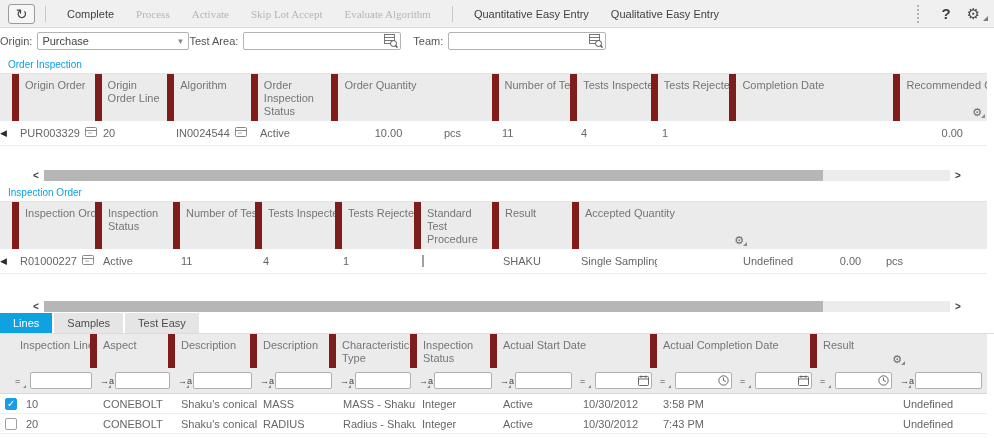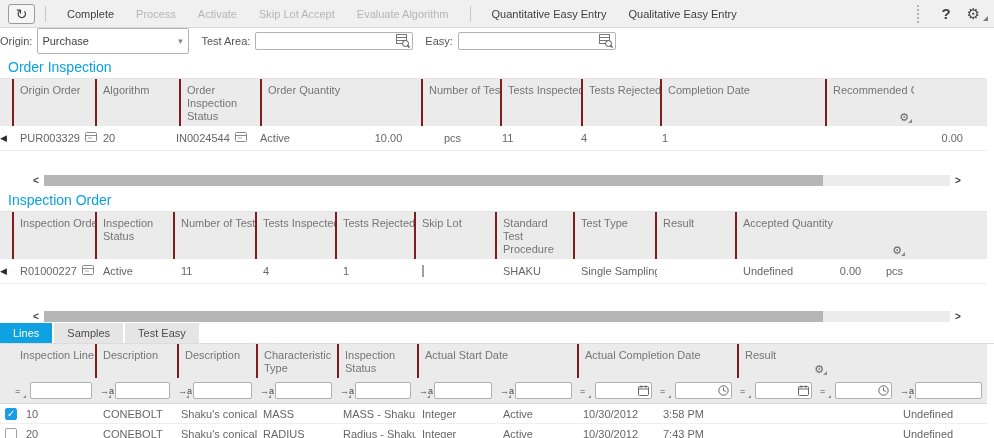--- a/index.html
+++ b/index.html
@@ -9,44 +9,44 @@
     font-family:"Liberation Sans", sans-serif; font-size:11px; color:#555;
   }
   
   .toolbar { height:28px; background:#f0f0f0; border-bottom:1px solid #d9d9d9;
     display:flex; align-items:center; padding:0 8px; }
   .refresh-btn { width:27px; height:20px; border:1px solid #9b9b9b; border-radius:3px;
     background:#f6f6f6; display:flex; align-items:center; justify-content:center;
     font-size:14px; color:#444; cursor:pointer; }
   .tb-sep { width:1px; height:16px; background:#c8c8c8; margin:0 10px; }
   .tb-btn { padding:0 11px; color:#3f3f3f; cursor:pointer; white-space:nowrap; }
-  .tb-btn.disabled { color:#b5b5b5; cursor:default; }
+  .tb-btn.disabled { color:#b5b5b5; cursor:default;font-family:Liberation Serif, serif; }
   .tb-right { margin-left:auto; display:flex; align-items:center; }
   .dotted-sep { width:0; height:18px; border-left:2px dotted #b3b3b3; margin:0 12px 0 4px; }
   .help-btn { font-size:15px; font-weight:bold; color:#3c3c3c; padding:0 10px; cursor:pointer; }
   .gear-btn { font-size:15px; color:#4a4a4a; padding:0 6px; cursor:pointer; position:relative; }
   .gear-btn::after { content:""; position:absolute; right:-2px; bottom:2px;
     border-left:5px solid transparent; border-bottom:5px solid #7a7a7a; }
   
   .filterbar { height:26px; display:flex; align-items:center; padding:0 0; background:#fff; }
   .fb-label { margin-right:5px; color:#555; }
-  .combo { width:152px; height:26px; border:1px solid #b3b3b3; border-radius:2px; background:#fff;
-    display:flex; align-items:center; padding:0 4px; margin-right:12px; cursor:pointer; }
+  .combo { width:152px; height:18px; border:1px solid #b3b3b3; border-radius:2px; background:#fff;
+    display:flex; align-items:center; padding:0 4px; margin-right:0; cursor:pointer; }
   .combo .val { flex:1; color:#444; }
   .combo .arr { color:#8a8a8a; font-size:8px; }
   .inp-wrap { position:relative; width:158px; height:18px; margin-right:12px; }
   .inp-wrap input { width:100%; height:100%; border:1px solid #b3b3b3; border-radius:2px;
     padding:0 20px 0 4px; font:inherit; color:#444; }
   .inp-wrap .vh { position:absolute; right:3px; top:2px; cursor:pointer; }
   
-  .section-title { color:#0aa1e2; font-size:14px; padding:5px 8px 3px; }
+  .section-title { color:#0aa1e2; font-size:10px; padding:5px 8px 3px; }
   
   .tbl { width:987px; }
   .hdr { display:flex; background:#ebebeb; border-top:1px solid #e3e3e3; }
-  .hc { padding:5px 6px 3px; color:#757575; border-right:2px solid #7f1d1d;
+  .hc { padding:5px 6px 3px; color:#757575; border-right:7px solid #7f1d1d;
     line-height:13px; overflow:hidden; cursor:pointer; }
   .hc.nw { white-space:nowrap; }
   .hc.last { border-right:none; position:relative; }
   .hdr-gear { position:absolute; right:5px; bottom:2px; font-size:11px; color:#666; cursor:pointer; }
   .hdr-gear::after { content:""; position:absolute; right:-3px; bottom:1px;
     border-left:4px solid transparent; border-bottom:4px solid #8a8a8a; }
   .row { display:flex; align-items:center; height:25px; border-bottom:1px solid #ececec; color:#666; }
   .dc { padding:0 6px; white-space:nowrap; overflow:hidden; }
   .dc.ic { display:flex; align-items:center; gap:5px; }
   .marker { width:14px; padding:0; text-align:left; color:#2b2b2b; font-size:9px; }
@@ -129,40 +129,41 @@
     <span class="vh">
       <svg width="14" height="14" viewBox="0 0 14 14">
           <rect x="0.5" y="0.5" width="10" height="9" fill="#fff" stroke="#777"></rect>
           <line x1="0.5" y1="3.5" x2="10.5" y2="3.5" stroke="#777"></line>
           <line x1="0.5" y1="6.5" x2="10.5" y2="6.5" stroke="#777"></line>
           <circle cx="9.5" cy="9.5" r="3" fill="#fff" stroke="#555"></circle>
           <line x1="11.5" y1="11.5" x2="13.5" y2="13.5" stroke="#555" stroke-width="1.5"></line>
         </svg>
     </span>
   </div>
-  <span class="fb-label">Easy:</span>
+  <span class="fb-label">Team:</span>
   <div class="inp-wrap">
     <input value="" style="">
     <span class="vh">
       <svg width="14" height="14" viewBox="0 0 14 14">
           <rect x="0.5" y="0.5" width="10" height="9" fill="#fff" stroke="#777"></rect>
           <line x1="0.5" y1="3.5" x2="10.5" y2="3.5" stroke="#777"></line>
           <line x1="0.5" y1="6.5" x2="10.5" y2="6.5" stroke="#777"></line>
           <circle cx="9.5" cy="9.5" r="3" fill="#fff" stroke="#555"></circle>
           <line x1="11.5" y1="11.5" x2="13.5" y2="13.5" stroke="#555" stroke-width="1.5"></line>
         </svg>
     </span>
   </div>
 </div>
 
 <div class="section-title">Order Inspection</div>
 <div class="tbl">
   <div class="hdr">
     <div class="hc t1-0"></div>
     <div class="hc t1-1">Origin Order</div>
+    <div class="hc t1-2">Origin Order Line</div>
     <div class="hc t1-3">Algorithm</div>
     <div class="hc t1-4">Order Inspection Status</div>
     <div class="hc t1-5 nw">Order Quantity</div>
     <div class="hc t1-6 nw">Number of Tests</div>
     <div class="hc t1-7 nw">Tests Inspected</div>
     <div class="hc t1-8 nw">Tests Rejected</div>
     <div class="hc t1-9 nw">Completion Date</div>
     <div class="hc t1-10 nw last">
       <span>Recommended Q</span>
       <span class="hdr-gear">⚙</span>
@@ -211,23 +212,21 @@
 
 <div class="section-title">Inspection Order</div>
 <div class="tbl">
   <div class="hdr">
     <div class="hc t2-0"></div>
     <div class="hc t2-1 nw">Inspection Order</div>
     <div class="hc t2-2">Inspection Status</div>
     <div class="hc t2-3 nw">Number of Tests</div>
     <div class="hc t2-4 nw">Tests Inspected</div>
     <div class="hc t2-5 nw">Tests Rejected</div>
-    <div class="hc t2-6 nw">Skip Lot</div>
     <div class="hc t2-7">Standard Test Procedure</div>
-    <div class="hc t2-8 nw">Test Type</div>
     <div class="hc t2-10 nw">Result</div>
     <div class="hc t2-11 nw last">
       <span>Accepted Quantity</span>
       <span class="hdr-gear">⚙</span>
     </div>
   </div>
   <div class="row">
     <div class="dc marker t2-0">◀</div>
     <div class="dc ic t2-1">
       <span>R01000227</span>
@@ -266,20 +265,21 @@
 
 <div class="tabs">
   <div class="tab active">Lines</div>
   <div class="tab">Samples</div>
   <div class="tab">Test Easy</div>
 </div>
 
 <div class="tbl">
   <div class="hdr" style="border-top:none">
     <div class="hc t3-0 nw" style="padding-left:20px">Inspection Line</div>
+    <div class="hc t3-1 nw">Aspect</div>
     <div class="hc t3-2 nw">Description</div>
     <div class="hc t3-4 nw">Description</div>
     <div class="hc t3-5">Characteristic Type</div>
     <div class="hc t3-6">Inspection Status</div>
     <div class="hc t3-wide nw">Actual Start Date</div>
     <div class="hc t3-wide nw">Actual Completion Date</div>
     <div class="hc t3-11 nw last">
       <span>Result</span>
       <span class="hdr-gear">⚙</span>
     </div>

